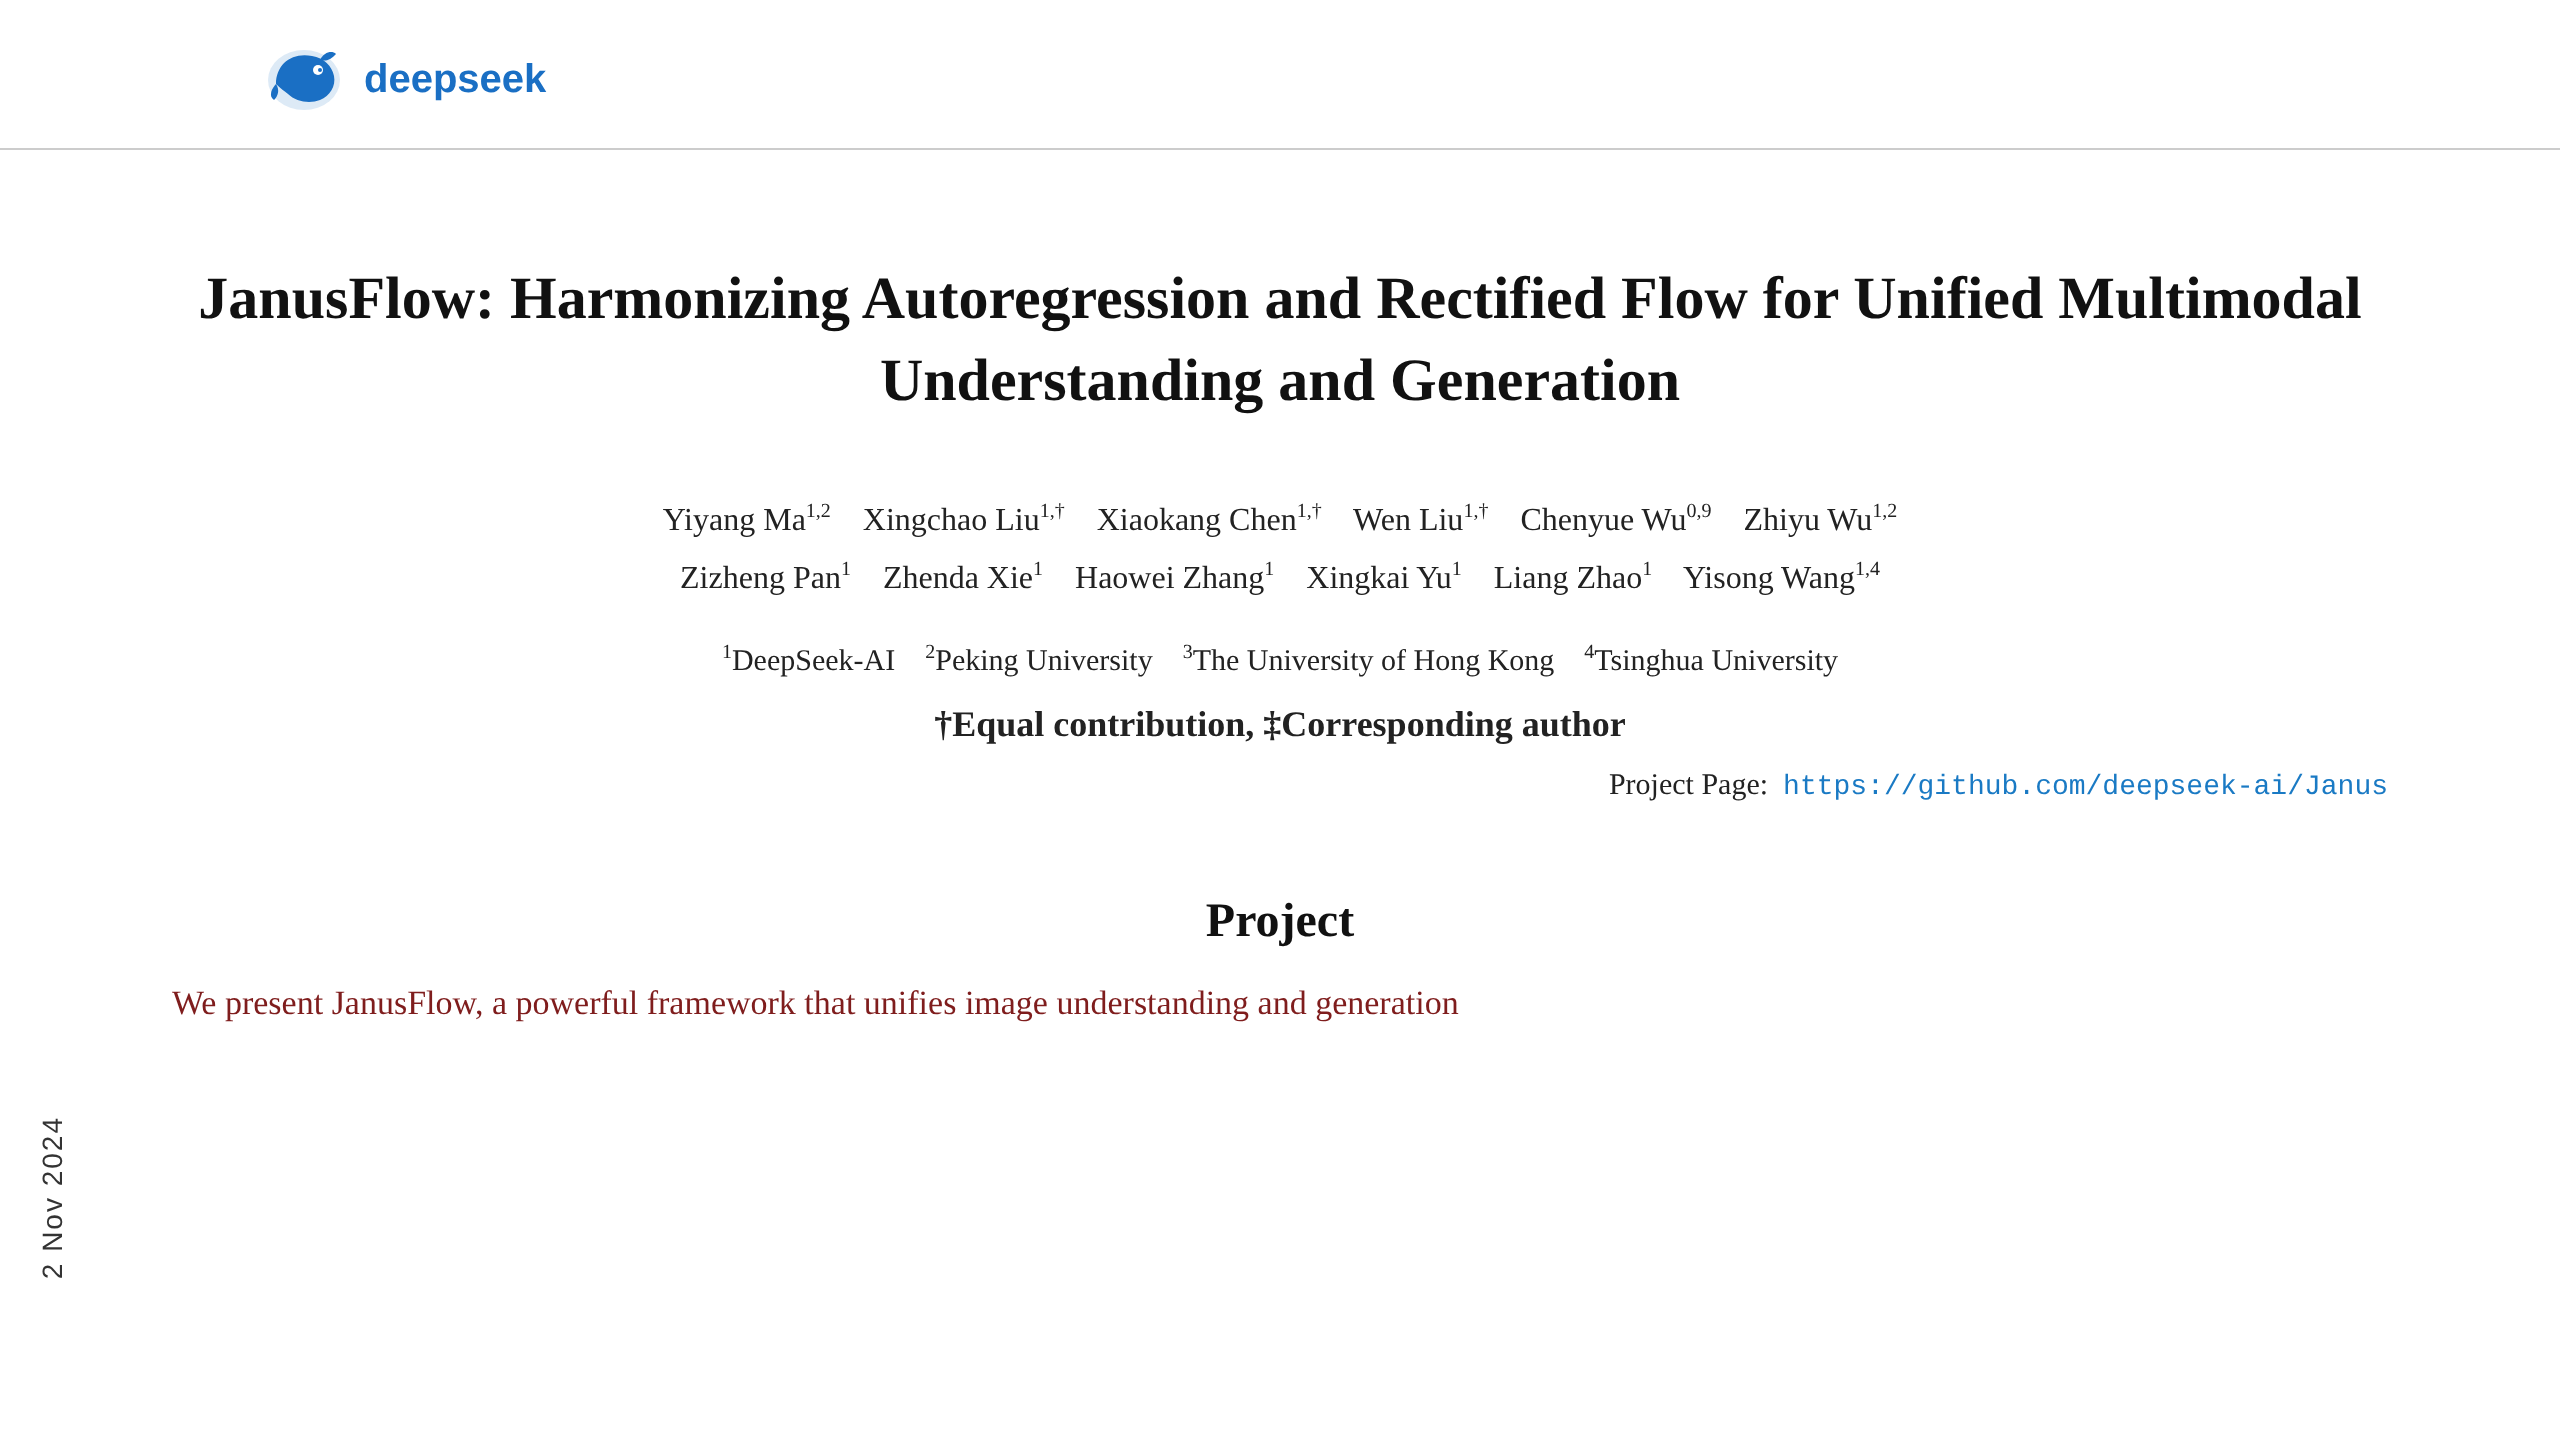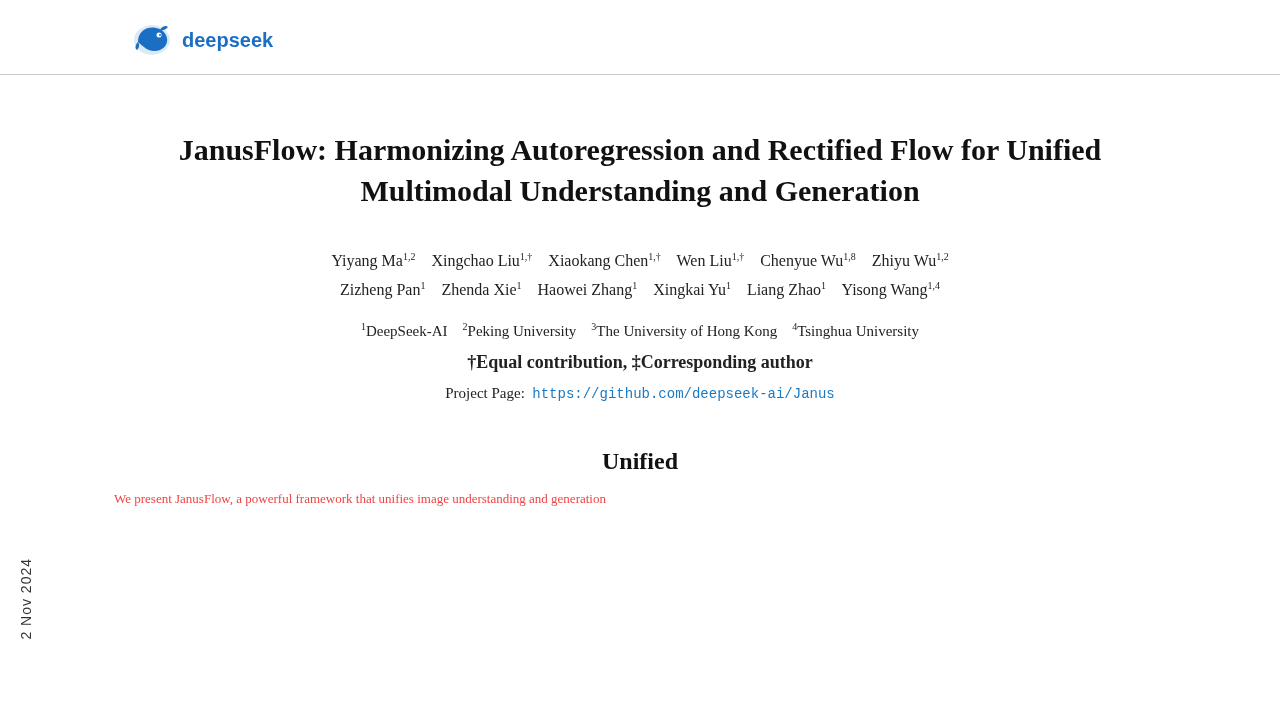--- a/index.html
+++ b/index.html
@@ -59,21 +59,21 @@
 
     .logo-text {
       font-family: Arial, sans-serif;
       font-size: 20px;
       font-weight: 600;
       color: #1a6fc4;
     }
 
     
     .content {
-      padding: 0 114px;
+      padding: 0 86px;
       text-align: center;
     }
 
     
     .paper-title {
       margin-top: 55px;
       font-size: 30px;
       font-weight: bold;
       line-height: 1.35;
       color: #111111;
@@ -104,20 +104,21 @@
       line-height: 1.9;
     }
 
     .affiliations .equal-contrib {
       font-weight: bold;
       font-size: 18px;
     }
 
     .affiliations .project-page {
       font-size: 15px;
+      text-align: right;
     }
 
     .affiliations a {
       color: #1a7ac4;
       text-decoration: none;
       font-family: 'Courier New', Courier, monospace;
       font-size: 14px;
     }
 
     
@@ -126,22 +127,22 @@
     }
 
     .abstract-title {
       font-size: 24px;
       font-weight: bold;
       color: #111111;
       margin-bottom: 14px;
     }
 
     .abstract-text {
-      font-size: 13px;
-      color: #ef4444;
+      font-size: 17px;
+      color: #7f1d1d;
       line-height: 1.55;
       text-align: justify;
     }
   </style>
 </head>
 <body>
 
 <div class="page-container">
 
   <div class="side-date">2 Nov 2024</div>
@@ -165,21 +166,21 @@
   <div class="content">
 
     <div class="paper-title">JanusFlow: Harmonizing Autoregression and Rectified Flow for Unified Multimodal Understanding and Generation</div>
 
     <div class="authors">
       <span class="author-line">
         Yiyang Ma<sup>1,2</sup>&nbsp;&nbsp;&nbsp;
         Xingchao Liu<sup>1,†</sup>&nbsp;&nbsp;&nbsp;
         Xiaokang Chen<sup>1,†</sup>&nbsp;&nbsp;&nbsp;
         Wen Liu<sup>1,†</sup>&nbsp;&nbsp;&nbsp;
-        Chenyue Wu<sup>1,8</sup>&nbsp;&nbsp;&nbsp;
+        Chenyue Wu<sup>0,9</sup>&nbsp;&nbsp;&nbsp;
         Zhiyu Wu<sup>1,2</sup>
       </span>
       <span class="author-line">
         Zizheng Pan<sup>1</sup>&nbsp;&nbsp;&nbsp;
         Zhenda Xie<sup>1</sup>&nbsp;&nbsp;&nbsp;
         Haowei Zhang<sup>1</sup>&nbsp;&nbsp;&nbsp;
         Xingkai Yu<sup>1</sup>&nbsp;&nbsp;&nbsp;
         Liang Zhao<sup>1</sup>&nbsp;&nbsp;&nbsp;
         Yisong Wang<sup>1,4</sup>
       </span>
@@ -193,19 +194,19 @@
         <sup>4</sup>Tsinghua University
       </div>
       <div class="equal-contrib">†Equal contribution, ‡Corresponding author</div>
       <div class="project-page">
         <span>Project Page:</span>
         &nbsp;<a href="#">https://github.com/deepseek-ai/Janus</a>
       </div>
     </div>
 
     <div class="abstract-section">
-      <div class="abstract-title">Unified</div>
+      <div class="abstract-title">Project</div>
       <div class="abstract-text">We present JanusFlow, a powerful framework that unifies image understanding and generation</div>
     </div>
 
   </div>
 
 </div>
 
 </body></html>

